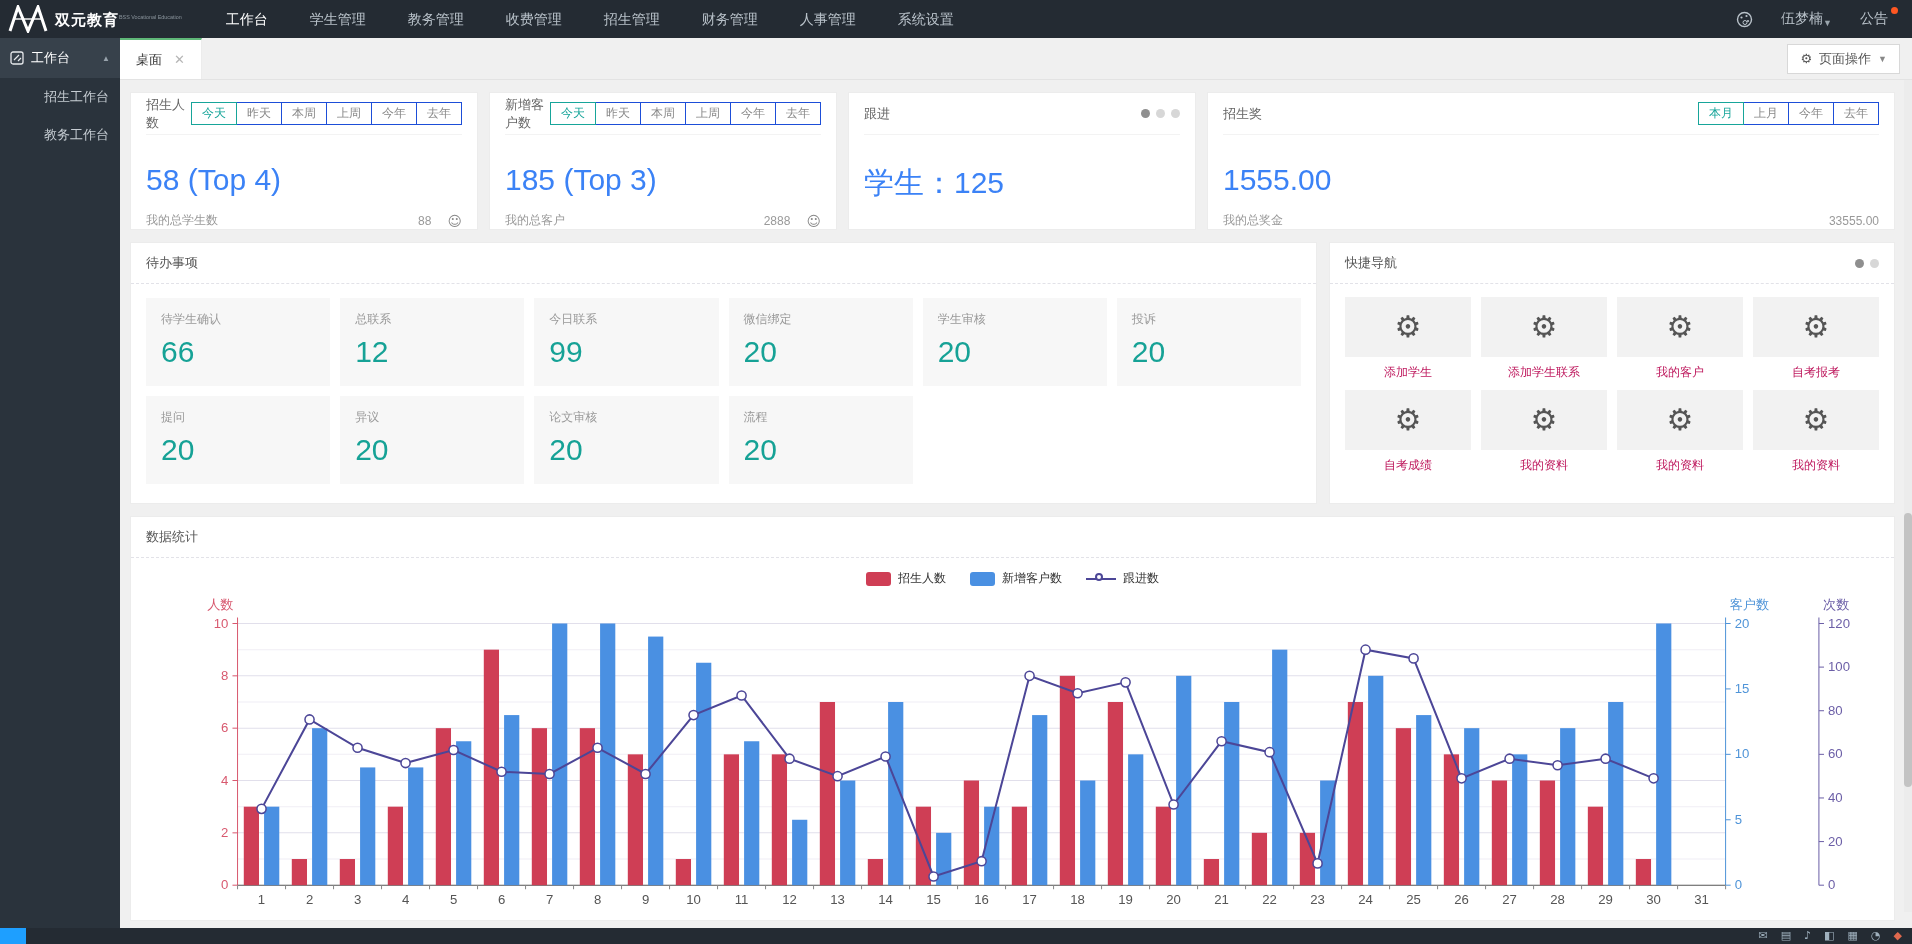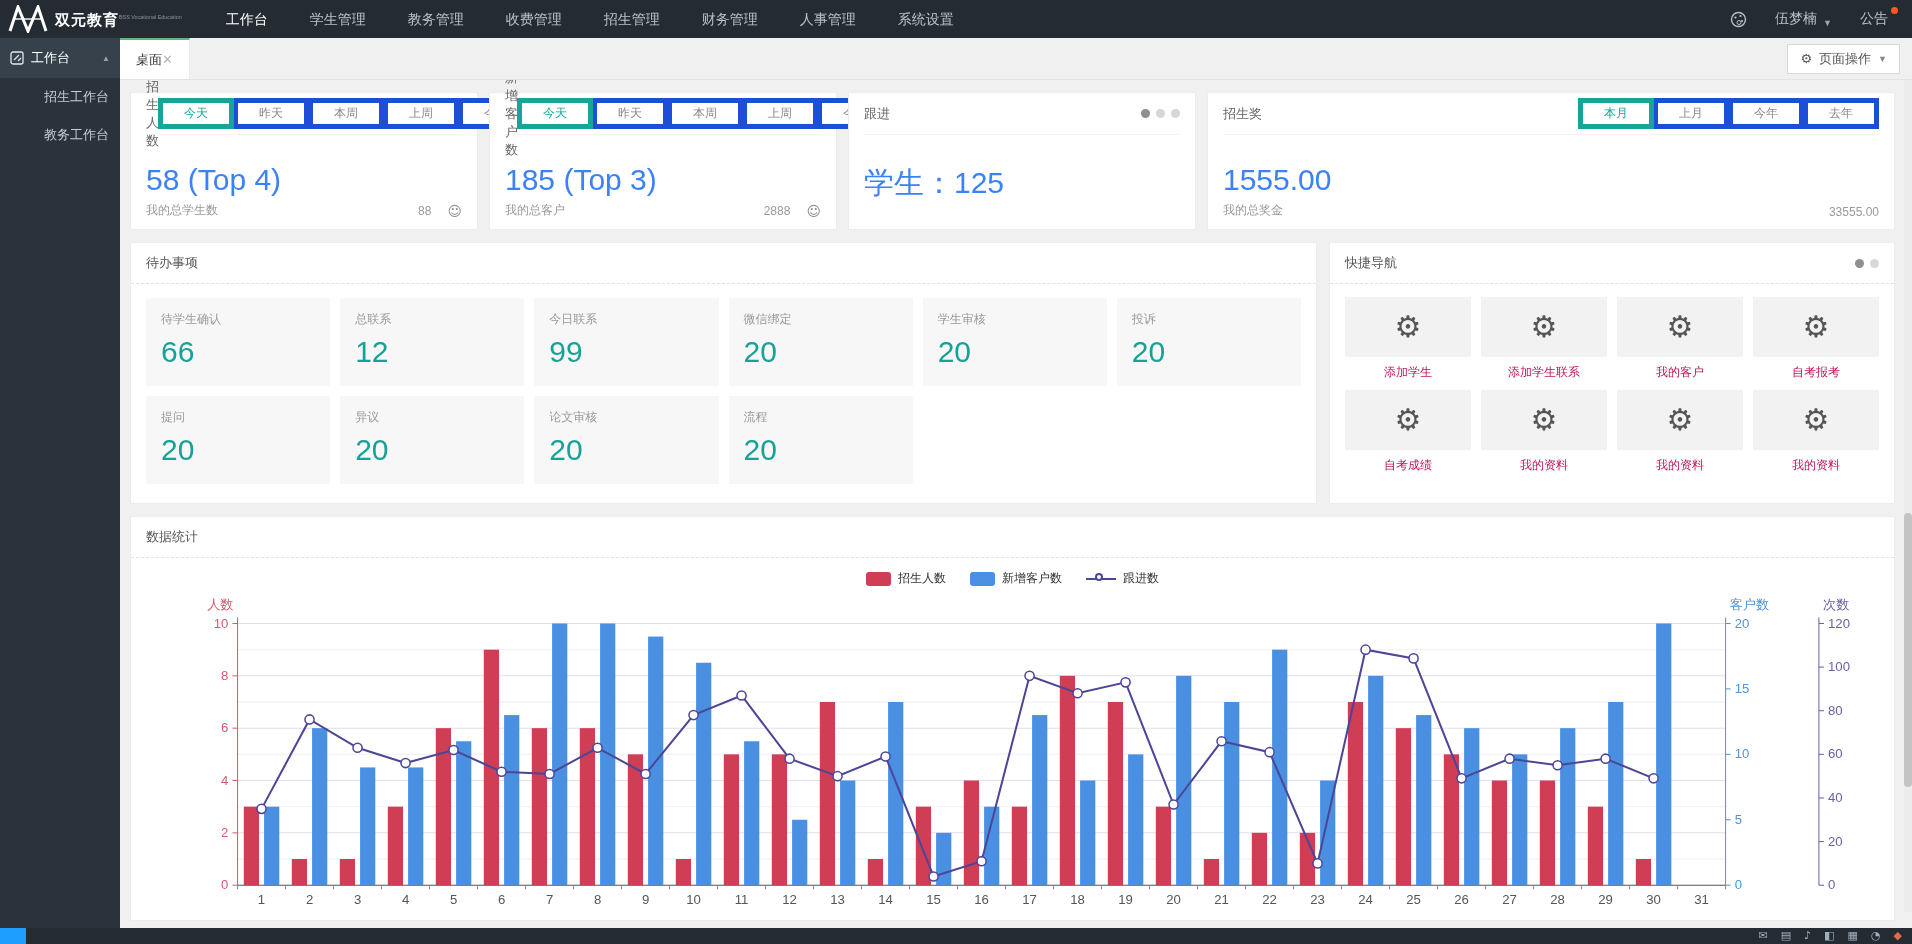--- a/index.html
+++ b/index.html
@@ -8,54 +8,54 @@
 
   
   .topnav{height:38px;background:#242b33;display:flex;align-items:center;color:#b9c2ca}
   .brand{display:flex;align-items:center;gap:7px;padding:0 16px 0 8px;flex-shrink:0}
   .brand-txt{display:flex;flex-direction:row;line-height:1}
   .brand-name{font-size:15px;font-weight:bold;color:#fff;letter-spacing:1px}
   .brand-sub{font-size:6px;color:#8a949c;margin-top:2px;transform:scale(.9);transform-origin:left}
   .nav-item{padding:0 21px;font-size:14px;height:38px;line-height:38px;cursor:pointer;white-space:nowrap}
   .nav-item.active{color:#fff}
   .topnav-right{margin-left:auto;display:flex;align-items:center;gap:28px;padding-right:24px;font-size:14px}
-  .user-menu{display:flex;align-items:flex-end;gap:6px;cursor:pointer}
+  .user-menu{display:flex;align-items:flex-end;gap:0;cursor:pointer}
   .caret-down{font-size:9px;color:#9aa5ad}
   .notice{position:relative;cursor:pointer}
   .badge-dot{position:absolute;top:-3px;right:-10px;width:7px;height:7px;border-radius:50%;background:#ff5722}
 
   
   .layout{display:flex;height:890px}
   .sidebar{width:120px;background:#2a333c;color:#c6cdd3;flex-shrink:0}
   .side-head{height:40px;background:#37414b;color:#fff;display:flex;align-items:center;padding:0 10px;font-size:13px;gap:7px;cursor:pointer}
   .side-head .caret{margin-left:auto;font-size:8px;color:#98a3ac}
   .side-item{height:38px;line-height:38px;padding-left:44px;font-size:13px;cursor:pointer}
 
   .main{flex:1;display:flex;flex-direction:column;position:relative}
   .tabbar{height:42px;background:#f0f0f0;display:flex;align-items:stretch;border-bottom:1px solid #e3e3e3}
-  .tab{background:#fff;border-top:2px solid #5fb878;border-right:1px solid #ececec;padding:8px 16px;display:flex;align-items:center;font-size:13px;color:#333;cursor:pointer}
+  .tab{background:#fff;border-top:2px solid #5fb878;border-right:1px solid #ececec;padding:8px 16px;display:flex;align-items:center;gap:12px;font-size:13px;color:#333;cursor:pointer}
   .tab-close{color:#b5b5b5;font-size:13px;cursor:pointer}
   .page-actions{margin-left:auto;align-self:center;margin-right:12px;background:#fff;border:1px solid #d8d8d8;height:30px;display:flex;align-items:center;gap:7px;padding:0 12px;font-size:13px;color:#555;cursor:pointer}
   .gear-sm{font-size:13px;color:#555;font-family:"DejaVu Sans",sans-serif}
 
   .content{flex:1;padding:12px 17px 0 10px;overflow:hidden}
 
   
   .cards-row{display:flex;gap:11px}
   .card{background:#fff;border:1px solid #ececec}
   .stat-card{height:138px;padding:0 15px;display:flex;flex-direction:column}
   .w-fixed{width:348px;flex-shrink:0}
   .w-grow{flex:1}
   .stat-head{display:flex;align-items:center;justify-content:space-between;height:42px;border-bottom:1px solid #f3f3f3}
   .c-title{font-size:13px;color:#666}
   .filters{display:flex}
-  .fbtn{font-size:12px;color:#888;border:5px solid #1d4ed8;padding:2px 21px;margin-left:-1px;background:#fff;cursor:pointer;white-space:nowrap}
+  .fbtn{font-size:12px;color:#888;border:1px solid #1d4ed8;padding:2px 10px;margin-left:-1px;background:#fff;cursor:pointer;white-space:nowrap}
   .fbtn.active{color:#17a59a;border-color:#17a59a;position:relative;z-index:1}
   .stat-value{font-size:30px;color:#3b82f6;margin-top:28px}
-  .stat-foot{margin-top:auto;margin-bottom:10px;display:flex;align-items:flex-end;font-size:12px;color:#999}
+  .stat-foot{margin-top:auto;display:flex;align-items:center;font-size:12px;color:#999}
   .stat-foot .fv{margin-left:auto;display:flex;align-items:center;gap:16px}
   .smiley{font-size:14px;color:#888;font-family:"DejaVu Sans",sans-serif}
   .dots{display:flex;gap:6px}
   .dot{width:9px;height:9px;border-radius:50%;background:#d7d7d7;cursor:pointer}
   .dot.on{background:#8f8f8f}
 
   
   .row2{display:flex;gap:12px;margin-top:12px}
   .panel-head{height:41px;display:flex;align-items:center;justify-content:space-between;padding:0 15px;font-size:13px;color:#555;border-bottom:1px dashed #e2e2e8}
   .todo-card{width:1187px;height:262px;flex-shrink:0}

